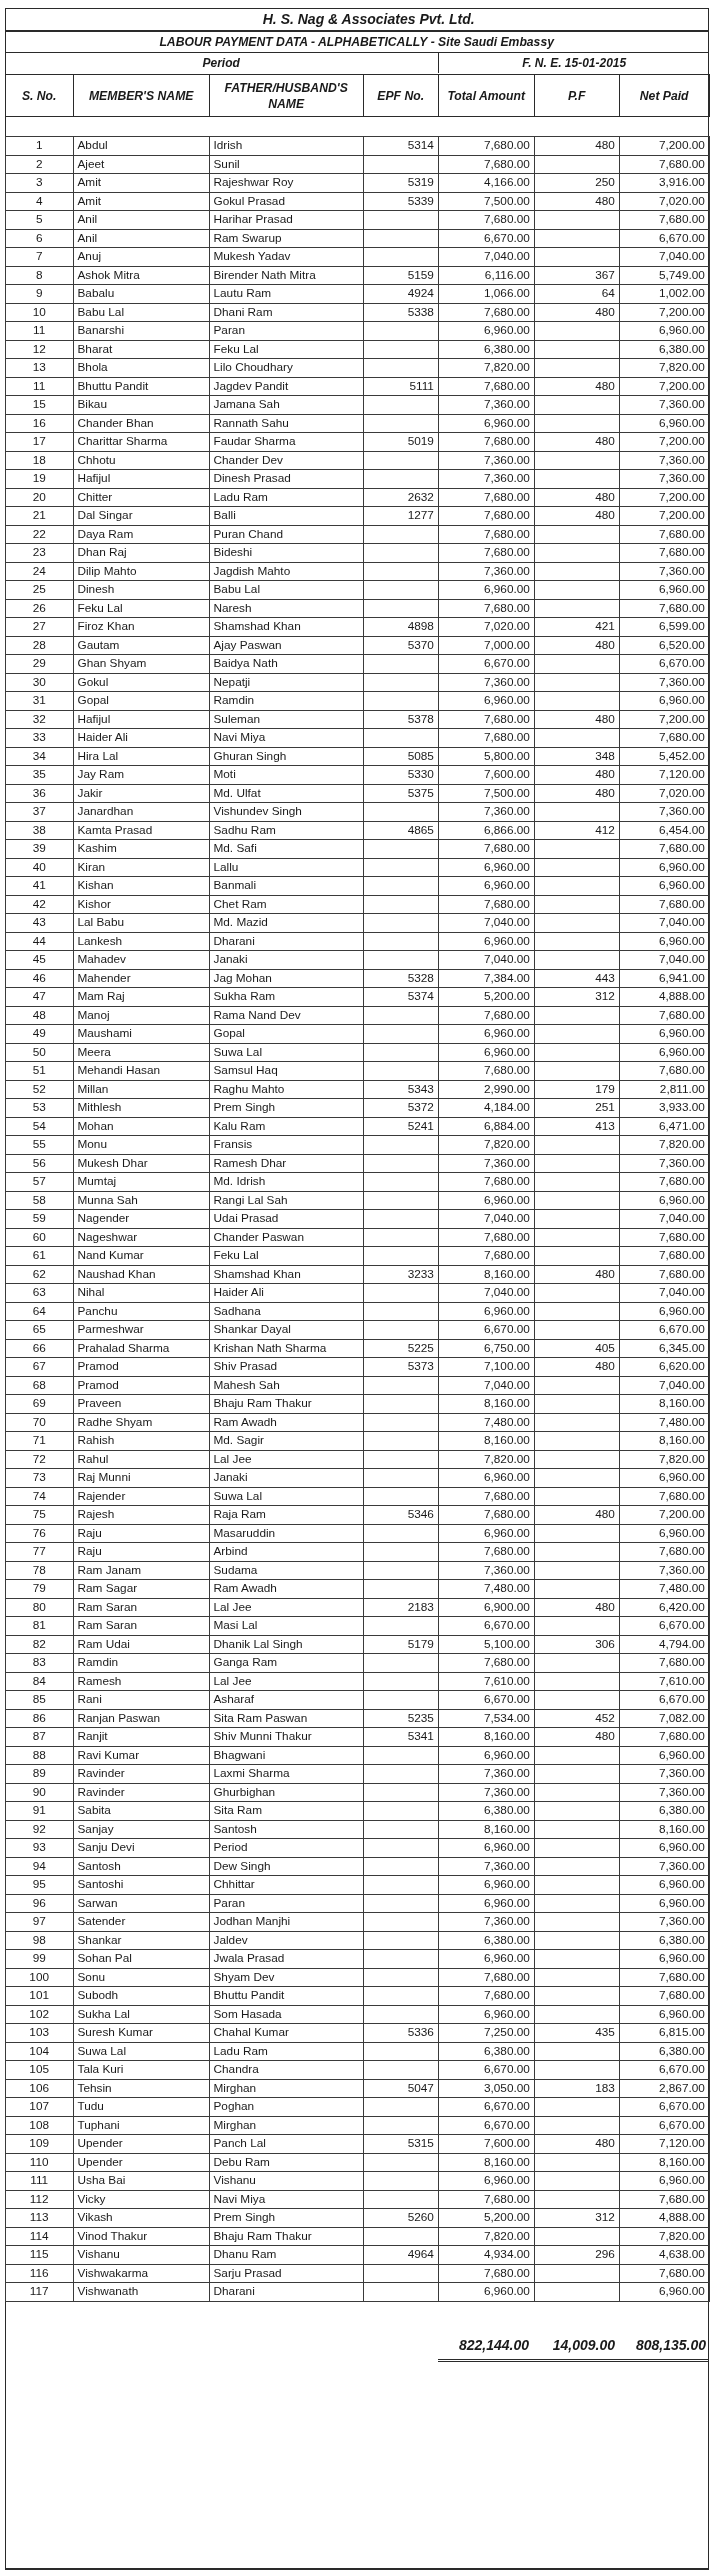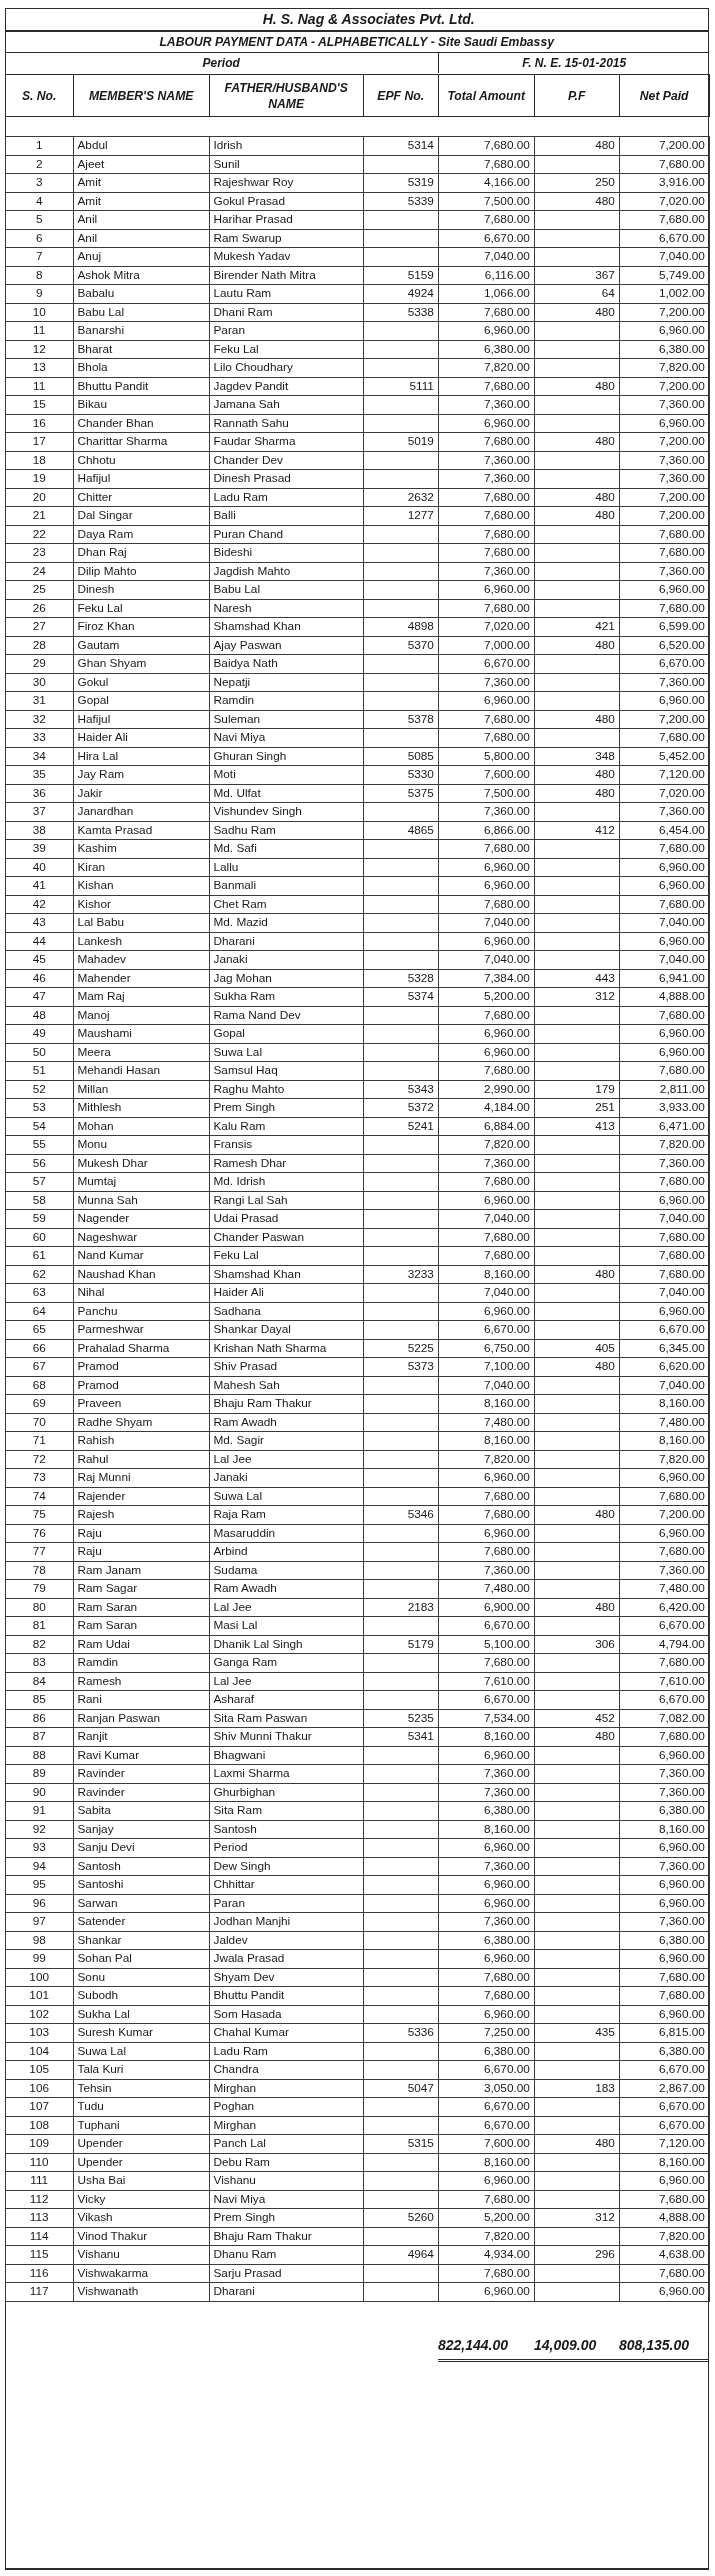--- a/index.html
+++ b/index.html
@@ -14,21 +14,21 @@
   table.hdr { top: 74px; }
   table.hdr td { height: 41px; border: 1.9px solid #2a2a2a; text-align: center; font-weight: bold; font-style: italic; font-size: 12.2px; line-height: 16px; padding: 0 1.9px; }
   .blank-row { position: absolute; left: 4.7px; top: 118px; width: 704px; height: 19px; border-bottom: 1.9px solid #2a2a2a; box-sizing: border-box; }
   table.grid { top: 136px; }
   table.grid td { height: 17.6px; border: 0.9px solid #3a3a3a; font-size: 11.8px; line-height: 17px; padding: 0 3.8px; white-space: nowrap; overflow: hidden; box-sizing: border-box; }
   table.grid tr { height: 18.5px; }
   td.c-sno { text-align: center; }
   td.c-num { text-align: right; }
   col.w1 { width: 68px; } col.w2 { width: 136px; } col.w3 { width: 154px; } col.w4 { width: 75px; } col.w5 { width: 96px; } col.w6 { width: 85px; } col.w7 { width: 90px; }
   .totals { position: absolute; top: 2334px; left: 438px; width: 271px; height: 24.5px; border-bottom: 3.8px double #2a2a2a; font-weight: bold; font-style: italic; font-size: 14px; line-height: 22.6px; }
-  .totals span { position: absolute; }
+  .totals span { position: absolute; text-align: right; }
   .t-total { left: 0; width: 91px; }
   .t-pf { left: 96px; width: 81px; }
   .t-net { left: 181px; width: 87px; }
 </style>
 </head>
 <body>
 
 <div class="sheet"></div>
 
 <div class="title-row">H. S. Nag &amp; Associates Pvt. Ltd.</div>

